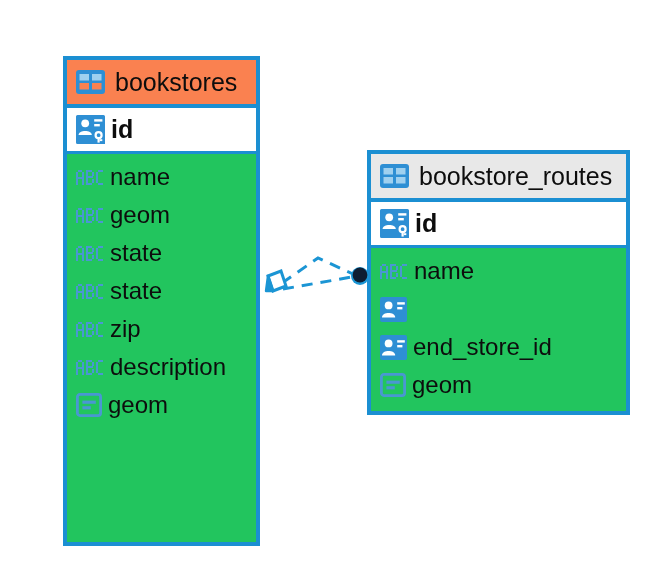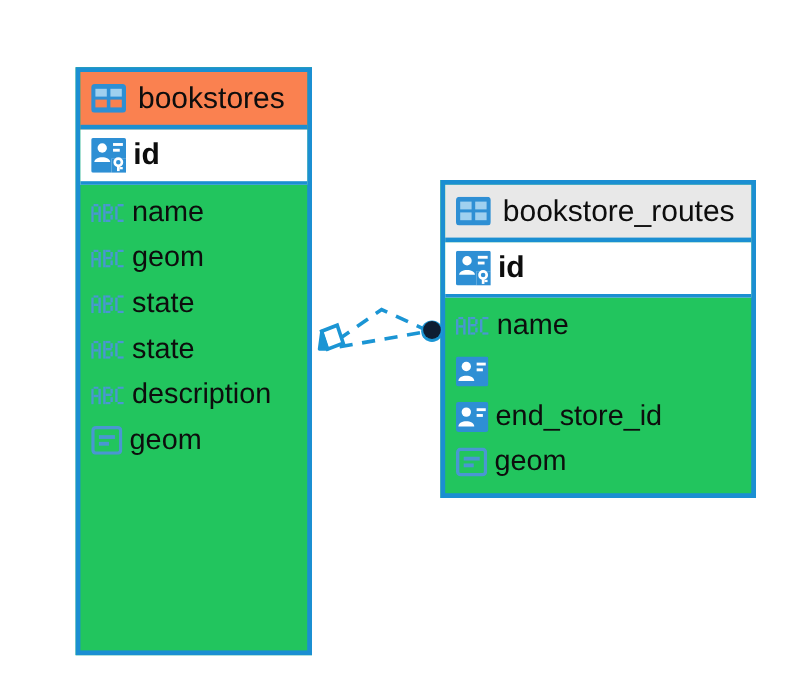--- a/index.html
+++ b/index.html
@@ -221,20 +221,42 @@
               <rect x="22" y="0" width="5" height="2"></rect>
                 <rect x="20" y="2" width="2" height="11"></rect>
               <rect x="22" y="13" width="5" height="2"></rect>
             </g>
           </svg>
         </span>
         <span class="field-name">state</span>
       </div>
 
 
+      <div class="field-row">
+        <span class="icon icon-abc">
+          <svg viewBox="0 0 28 15" width="28" height="15" xmlns="http://www.w3.org/2000/svg">
+            <g fill="#4a97d2">
+              <rect x="0" y="2" width="2" height="13"></rect>
+                <rect x="2" y="0" width="4" height="2"></rect>
+              <rect x="6" y="2" width="2" height="13"></rect>
+                <rect x="2" y="7" width="4" height="2"></rect>
+              <rect x="10" y="0" width="2" height="15"></rect>
+                <rect x="12" y="0" width="4" height="2"></rect>
+              <rect x="16" y="2" width="2" height="4"></rect>
+                <rect x="12" y="6" width="5" height="2"></rect>
+              <rect x="16" y="9" width="2" height="4"></rect>
+                <rect x="12" y="13" width="4" height="2"></rect>
+              <rect x="22" y="0" width="5" height="2"></rect>
+                <rect x="20" y="2" width="2" height="11"></rect>
+              <rect x="22" y="13" width="5" height="2"></rect>
+            </g>
+          </svg>
+        </span>
+        <span class="field-name">zip</span>
+      </div>
 
       <div class="field-row">
         <span class="icon icon-abc">
           <svg viewBox="0 0 28 15" width="28" height="15" xmlns="http://www.w3.org/2000/svg">
             <g fill="#4a97d2">
               <rect x="0" y="2" width="2" height="13"></rect>
                 <rect x="2" y="0" width="4" height="2"></rect>
               <rect x="6" y="2" width="2" height="13"></rect>
                 <rect x="2" y="7" width="4" height="2"></rect>
               <rect x="10" y="0" width="2" height="15"></rect>

